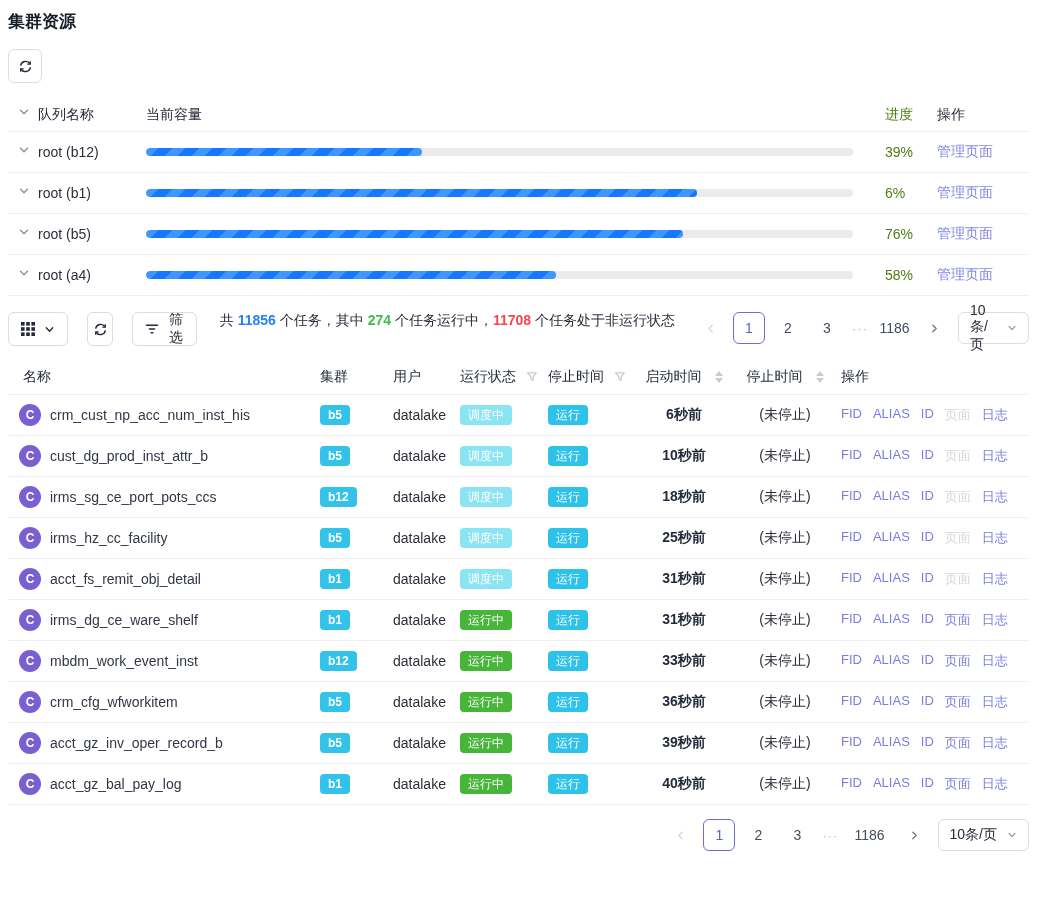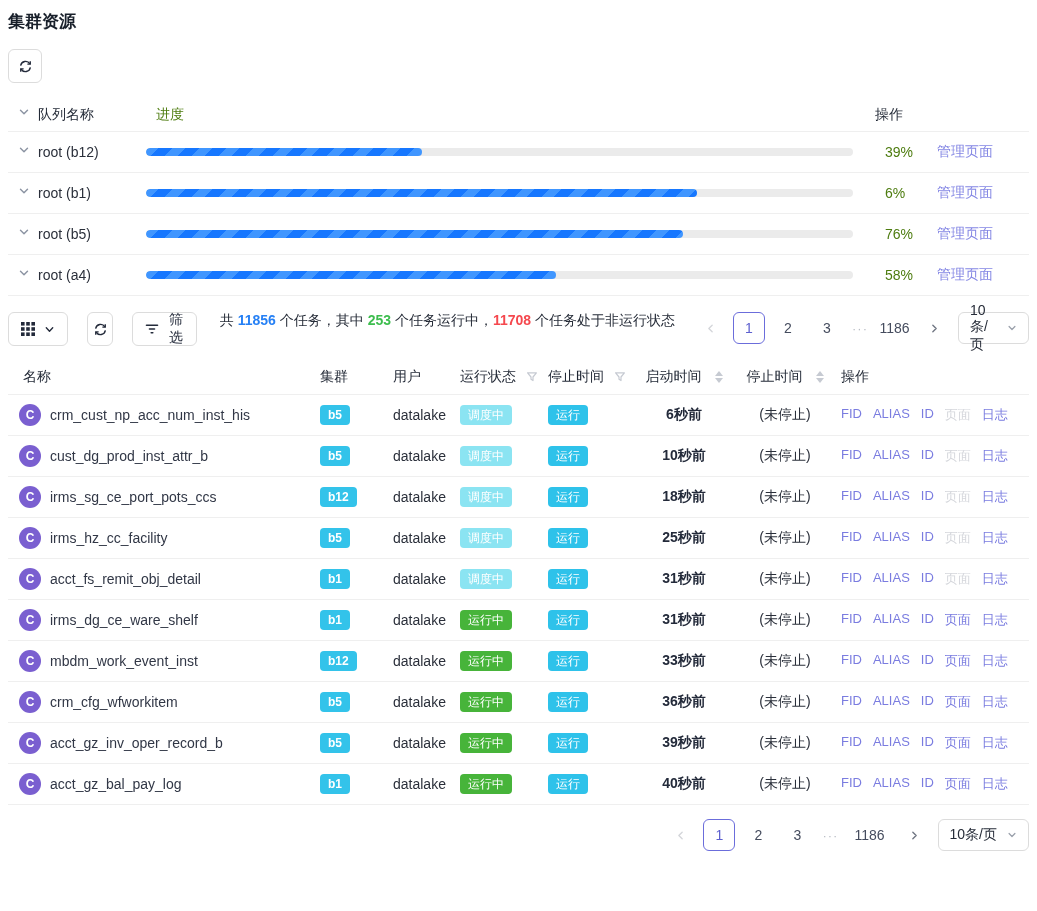--- a/index.html
+++ b/index.html
@@ -111,20 +111,21 @@
     <div class="q-table">
       <div class="q-row q-head">
         <div class="q-first">
           <span class="chev">
             <svg width="12" height="12" viewBox="0 0 12 12">
                 <path d="M2.5 4.2 6 7.8 9.5 4.2" fill="none" stroke="currentColor" stroke-width="1.4" stroke-linecap="round" stroke-linejoin="round"></path>
               </svg>
           </span>
           <span>队列名称</span>
         </div>
+        <div>当前容量</div>
         <div class="q-pct">进度</div>
         <div class="q-manage">操作</div>
       </div>
       <div id="queue-body">
   <div class="q-row">
     <div class="q-first">
       <span class="chev">
         <svg width="12" height="12" viewBox="0 0 12 12">
                   <path d="M2.5 4.2 6 7.8 9.5 4.2" fill="none" stroke="currentColor" stroke-width="1.4" stroke-linecap="round" stroke-linejoin="round"></path>
                 </svg>
@@ -237,21 +238,21 @@
           <svg width="14" height="14" viewBox="0 0 14 14" fill="none" stroke="currentColor" stroke-width="1.6" stroke-linecap="round">
             <path d="M1.5 3.2h11"></path>
               <path d="M4.5 7h5"></path>
               <path d="M6.2 10.8h1.6"></path>
           </svg>
         </span>
         <span>筛选</span>
       </button>
 
       <div class="summary">
-        <span>共 </span><b class="c-blue">11856</b><span> 个任务，其中 </span><b class="c-green">253</b><span> 个任务运行中，</span><b class="c-red">11708</b><span> 个任务处于非运行状态</span>
+        <span>共 </span><b class="c-blue">11856</b><span> 个任务，其中 </span><b class="c-green">274</b><span> 个任务运行中，</span><b class="c-red">11708</b><span> 个任务处于非运行状态</span>
       </div>
 
       <div class="pager">
         <button class="pg-btn nav disabled">
           <svg width="11" height="11" viewBox="0 0 12 12">
               <path d="M7.8 2.5 4.2 6l3.6 3.5" fill="none" stroke="currentColor" stroke-width="1.5" stroke-linecap="round" stroke-linejoin="round"></path>
             </svg>
         </button>
         <button class="pg-btn active">1</button>
         <button class="pg-btn">2</button>

